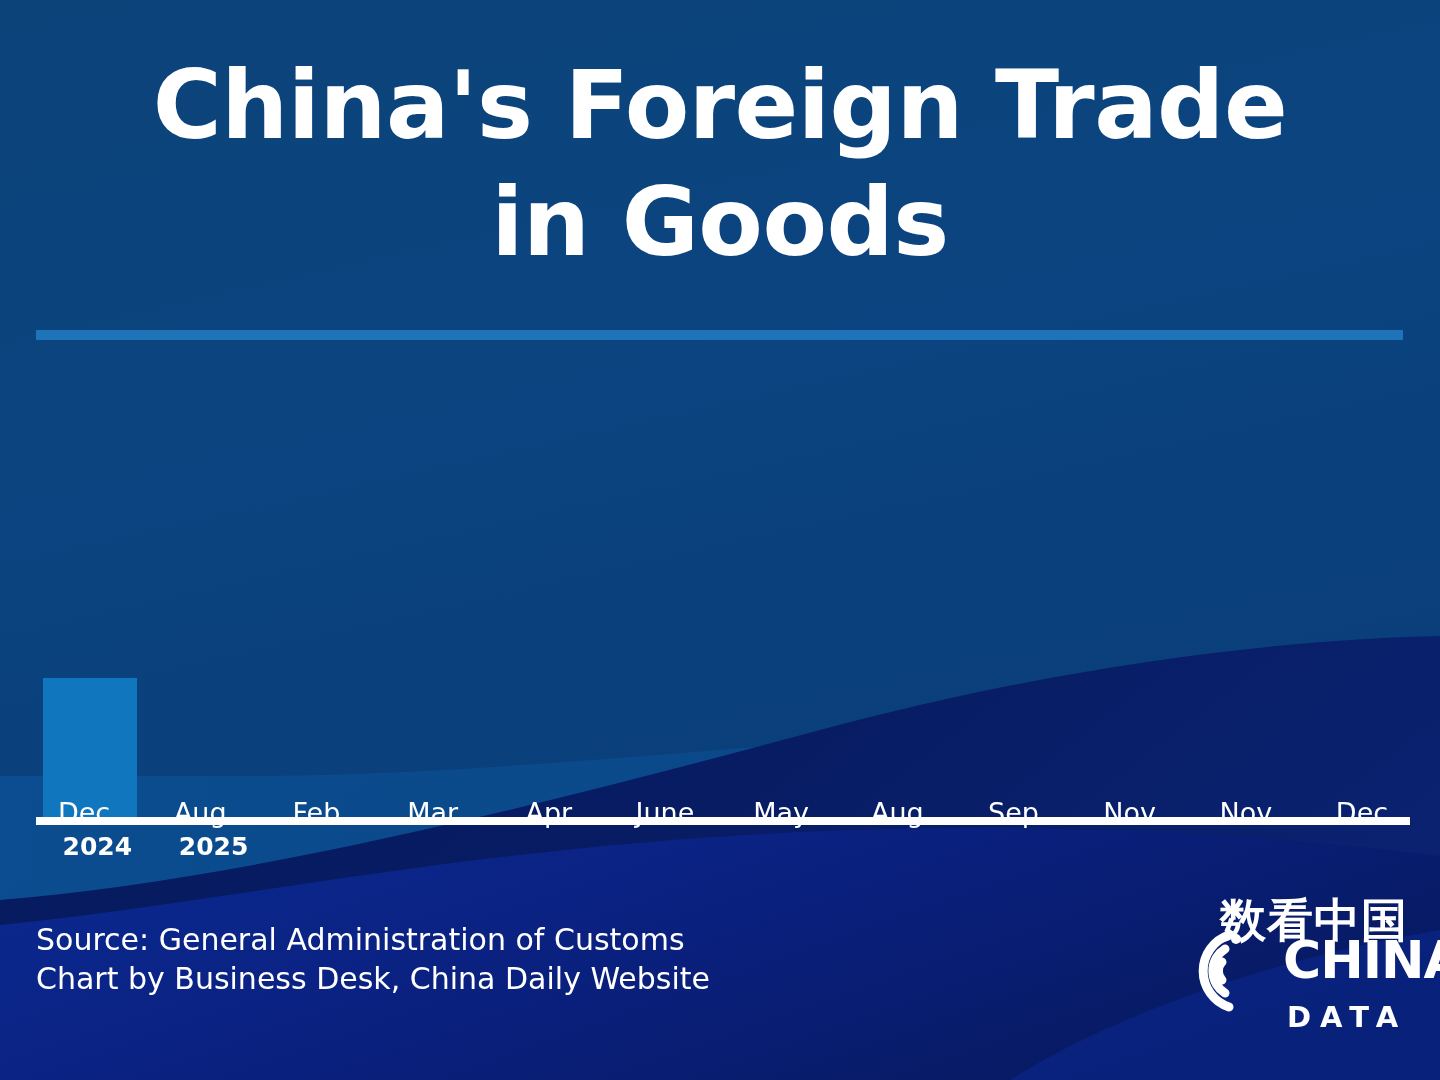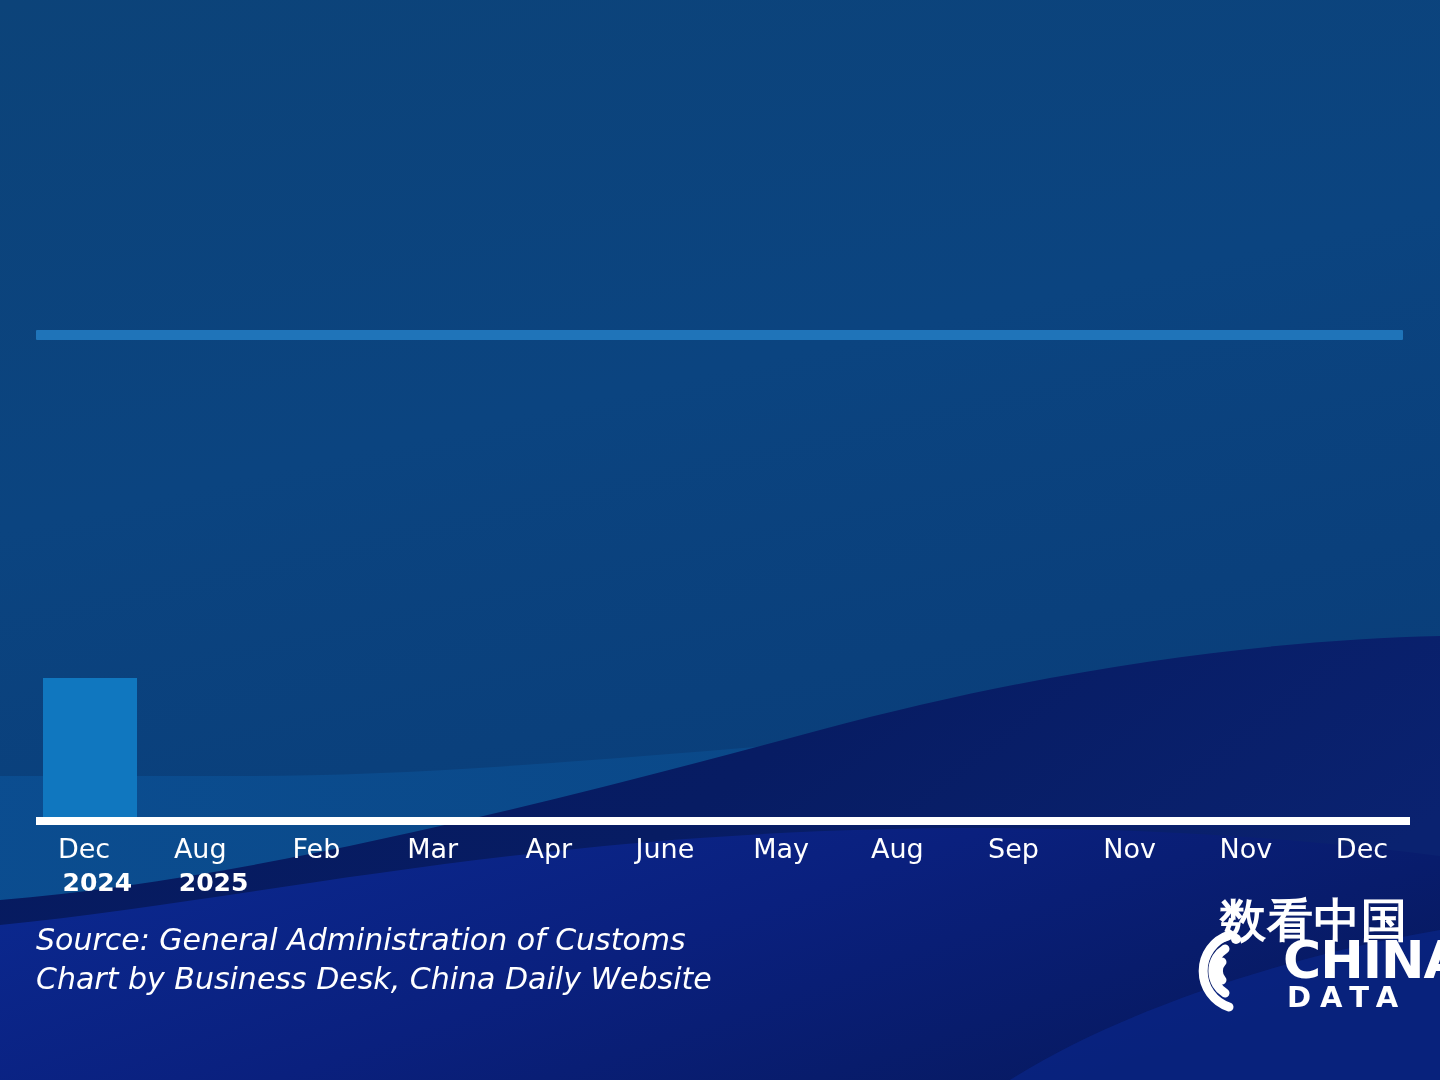--- a/index.html
+++ b/index.html
@@ -94,21 +94,21 @@
     top: 817px;
     width: 1374px;
     height: 8px;
     background: #ffffff;
   }
 
   
   .x-axis {
     position: absolute;
     left: 36px;
-    top: 832px;
+    top: 796px;
     width: 1374px;
     display: flex;
     gap: 20px;
   }
   .x-tick {
     flex: 1 1 0;
     text-align: center;
     color: #ffffff;
     font-size: 27px;
     line-height: 34px;
@@ -126,21 +126,20 @@
   
   .footer-note {
     position: absolute;
     left: 36px;
     top: 920px;
     color: #ffffff;
     font-size: 30px;
     line-height: 39px;
     font-family: "DejaVu Sans", sans-serif;
     white-space: pre-line;
-    font-style: italic;
   }
 
   
   .logo {
     position: absolute;
     right: 30px;
     top: 903px;
     width: 215px;
     height: 120px;
   }
@@ -164,21 +163,21 @@
     font-size: 52px;
     line-height: 52px;
     font-weight: 700;
     letter-spacing: -1px;
     font-family: "DejaVu Sans", sans-serif;
     margin-left: 36px;
   }
   .logo-sub {
     position: absolute;
     left: 92px;
-    top: 80px;
+    top: 100px;
     color: #ffffff;
     font-size: 29px;
     line-height: 29px;
     font-weight: 700;
     letter-spacing: 9px;
     font-family: "DejaVu Sans", sans-serif;
   }
   .logo-arcs {
     position: absolute;
     left: 0;
@@ -219,20 +218,24 @@
 
     <path d="M0,776 L250,776 C520,776 900,730 1440,690 L1440,1080 L0,1080 Z" fill="url(#gradLight)" opacity="0.85"></path>
 
     <path d="M0,1080 L0,900 C250,880 560,800 820,730 C1060,666 1270,640 1440,636 L1440,1080 Z" fill="url(#gradDark)"></path>
 
     <path d="M0,1080 L0,925 C200,905 420,858 700,838 C980,818 1240,830 1440,856 L1440,1080 Z" fill="url(#gradMid)"></path>
 
     <path d="M1010,1080 C1120,1010 1290,955 1440,930 L1440,1080 Z" fill="#0b2d9c" opacity="0.45"></path>
   </svg>
 
+  <div class="title-block">
+    <h1 class="chart-title">China's Foreign Trade
+in Goods</h1>
+  </div>
   <div class="title-rule" style="background: rgb(31, 116, 185);"></div>
 
   <div class="plot-area">
     <div class="bars">
       <div class="bar-slot">
         <div class="bar" style="height: 142px; background: rgb(16, 119, 191);"></div>
       </div>
       <div class="bar-slot">
         <div class="bar" style="height: 0px; background: rgb(16, 119, 191);"></div>
       </div>

